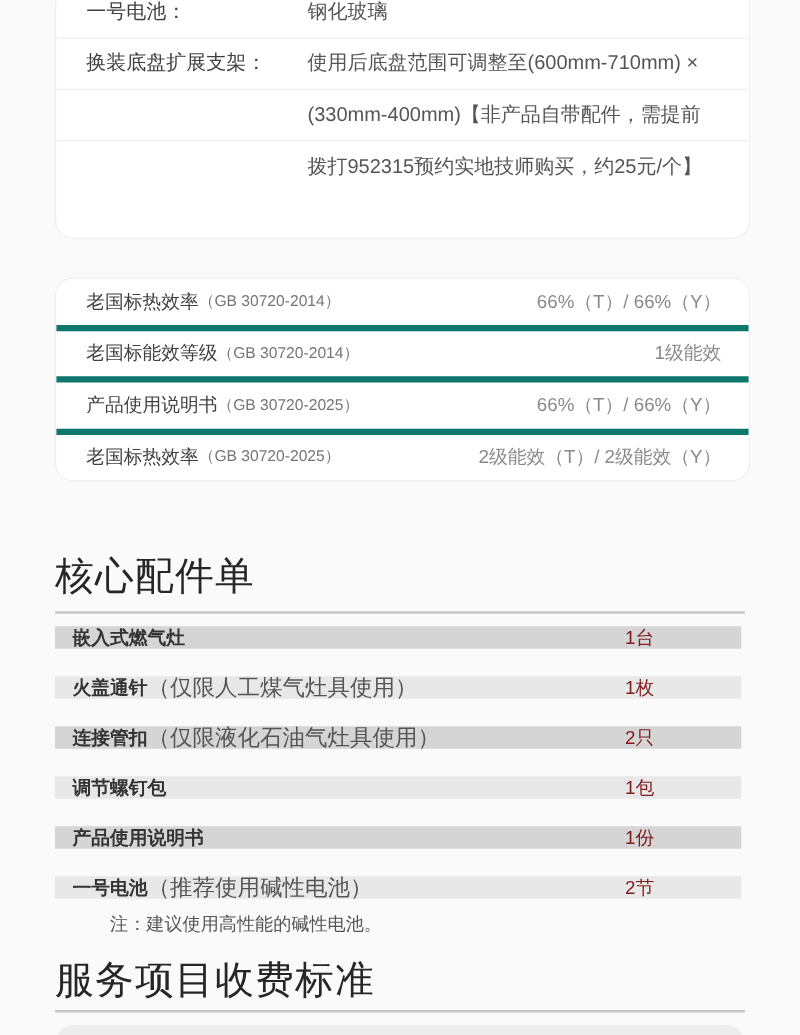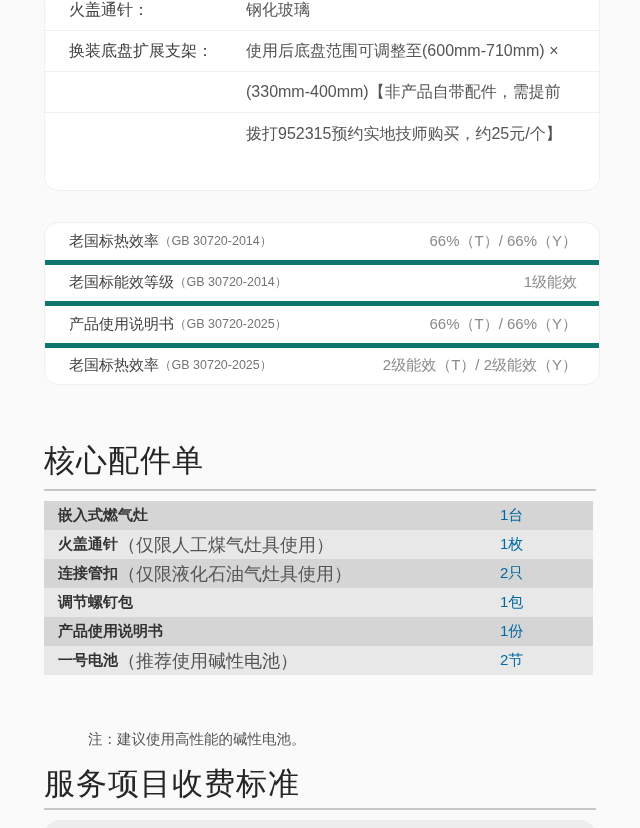--- a/index.html
+++ b/index.html
@@ -47,48 +47,48 @@
   }
   #accessories-title { top:442px; }
   #services-title { top:765px; }
   .section-rule { position:absolute; left:44px; width:552px; height:2px; background:#c7c7c7; }
   #accessories-rule { top:489px; }
   #services-rule { top:808px; }
 
   
   #accessories-table { position:absolute; left:44px; top:501px; width:549px; }
   .acc-row {
-    position:relative; height:29px; margin-bottom:0;
+    position:relative; height:18px; margin-bottom:22px;
     display:flex; align-items:center; padding-left:14px;
   }
   .acc-row.dark { background:var(--band-dark,#d5d5d5); }
   .acc-row.light { background:var(--band-light,#e8e8e8); }
   .acc-name { font-size:15px; font-weight:bold; color:#333333; white-space:nowrap; }
   .acc-note { font-size:18px; font-weight:normal; color:#555555; white-space:nowrap; }
-  .acc-qty { position:absolute; left:456px; font-size:15px; color:#0369a1; white-space:nowrap; }
+  .acc-qty { position:absolute; left:456px; font-size:15px; color:#7f1d1d; white-space:nowrap; }
 
   #accessories-footnote {
     position:absolute; left:44px; top:730px;
     font-size:14.5px; color:#555555; white-space:nowrap;margin-left:44px;
   }
 
   
   #services-card-top {
     position:absolute; left:44px; top:820px; width:552px; height:30px;
     background:#ededed; border-radius:16px 16px 0 0;
   }
 </style>
 </head>
 <body>
 
 <div id="screen" style="--page-bg: #fafafa; --band-dark: #d5d5d5; --band-light: #e8e8e8;">
 
   <div class="card" id="spec-card">
     <div class="spec-row">
-      <span class="spec-label">火盖通针：</span>
+      <span class="spec-label">一号电池：</span>
       <span class="spec-value">钢化玻璃</span>
     </div>
     <div class="spec-row">
       <span class="spec-label">换装底盘扩展支架：</span>
       <span class="spec-value">使用后底盘范围可调整至(600mm-710mm) ×</span>
     </div>
     <div class="spec-row">
       <span class="spec-label"></span>
       <span class="spec-value">(330mm-400mm)【非产品自带配件，需提前</span>
     </div>

